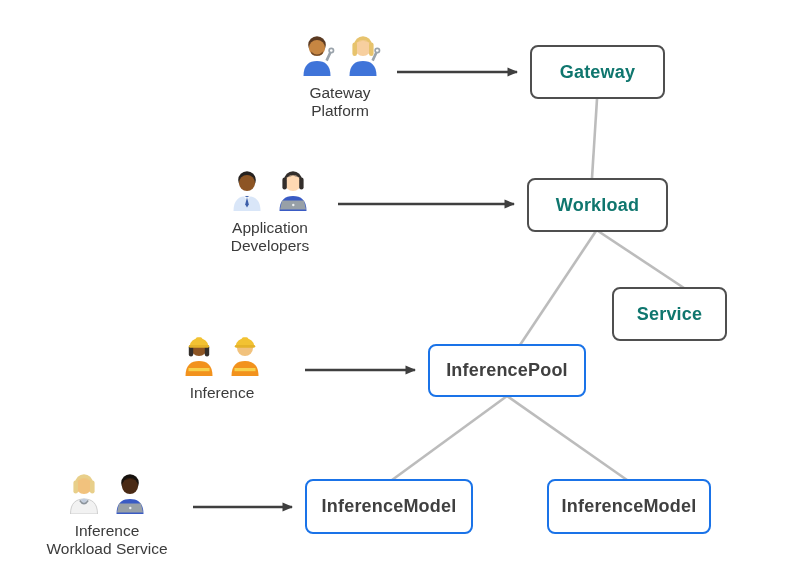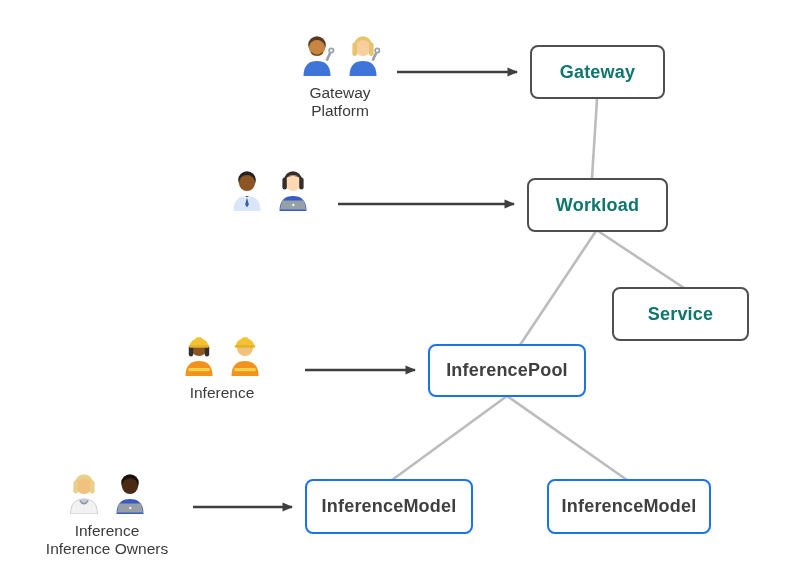--- a/index.html
+++ b/index.html
@@ -45,21 +45,21 @@
   </svg>
 
   <div class="node standard" style="left:530px;top:45px;width:135px;height:54px;">
     <span>Gateway</span>
   </div>
 
   <div class="node standard" style="left:527px;top:178px;width:141px;height:54px;">
     <span>Workload</span>
   </div>
 
-  <div class="node standard" style="left:612px;top:287px;width:137px;height:54px;">
+  <div class="node standard" style="left:612px;top:287px;width:115px;height:54px;">
     <span>Service</span>
   </div>
 
   <div class="node extension" style="left:428px;top:344px;width:158px;height:53px;">
     <span>InferencePool</span>
   </div>
 
   <div class="node extension" style="left:305px;top:479px;width:168px;height:55px;">
     <span>InferenceModel</span>
   </div>
@@ -109,20 +109,24 @@
         <circle cx="20" cy="13" r="8.8" fill="#332e2b"></circle>
         <path d="M6.5,44 C6.5,33 12,29 20,29 C28,29 33.5,33 33.5,44 Z" fill="#3a5bc4"></path>
         <circle cx="20" cy="16" r="8" fill="#ffd9b3"></circle>
         <rect x="9.4" y="10.5" width="4.4" height="12" rx="2.2" fill="#332e2b"></rect>
         <rect x="26.2" y="10.5" width="4.4" height="12" rx="2.2" fill="#332e2b"></rect>
         <path d="M12.6,13 A8,7.2 0 0 1 27.4,13 L27.4,11.4 Q20,6 12.6,11.4 Z" fill="#332e2b"></path>
         <path d="M9,33.5 h22 l2,9 h-26 Z" fill="#98a0a7"></path>
         <circle cx="20.3" cy="38" r="1.2" fill="#eef1f4"></circle>
       </svg>
     </div>
+    <div class="actor-label">
+      <div>Application</div>
+      <div>Developers</div>
+    </div>
   </div>
 
   <div class="actor" style="left:142px;top:332px;width:160px;">
     <div class="pair">
       <svg class="person" viewBox="0 0 40 44">
         <path d="M6.5,44 C6.5,33 12,29 20,29 C28,29 33.5,33 33.5,44 Z" fill="#f2921d"></path>
         <circle cx="20" cy="16" r="8" fill="#8d5524"></circle>
         <rect x="9.8" y="13" width="4.4" height="11.5" rx="2.2" fill="#332e2b"></rect>
         <rect x="25.8" y="13" width="4.4" height="11.5" rx="2.2" fill="#332e2b"></rect>
         <path d="M10.8,13.8 A9.2,7.6 0 0 1 29.2,13.8 Z" fill="#f2c233"></path>
@@ -160,17 +164,17 @@
         <circle cx="20" cy="13" r="8.8" fill="#17120e"></circle>
         <path d="M6.5,44 C6.5,33 12,29 20,29 C28,29 33.5,33 33.5,44 Z" fill="#3a5bc4"></path>
         <circle cx="20" cy="16" r="8" fill="#4a2a15"></circle>
         <path d="M12.6,13 A8,7.2 0 0 1 27.4,13 L27.4,11.4 Q20,6 12.6,11.4 Z" fill="#17120e"></path>
         <path d="M9,33.5 h22 l2,9 h-26 Z" fill="#98a0a7"></path>
         <circle cx="20.3" cy="38" r="1.2" fill="#eef1f4"></circle>
       </svg>
     </div>
     <div class="actor-label">
       <div>Inference</div>
-      <div>Inference Owners</div>
+      <div>Workload Service</div>
     </div>
   </div>
 
 </div>
 
 </body></html>

